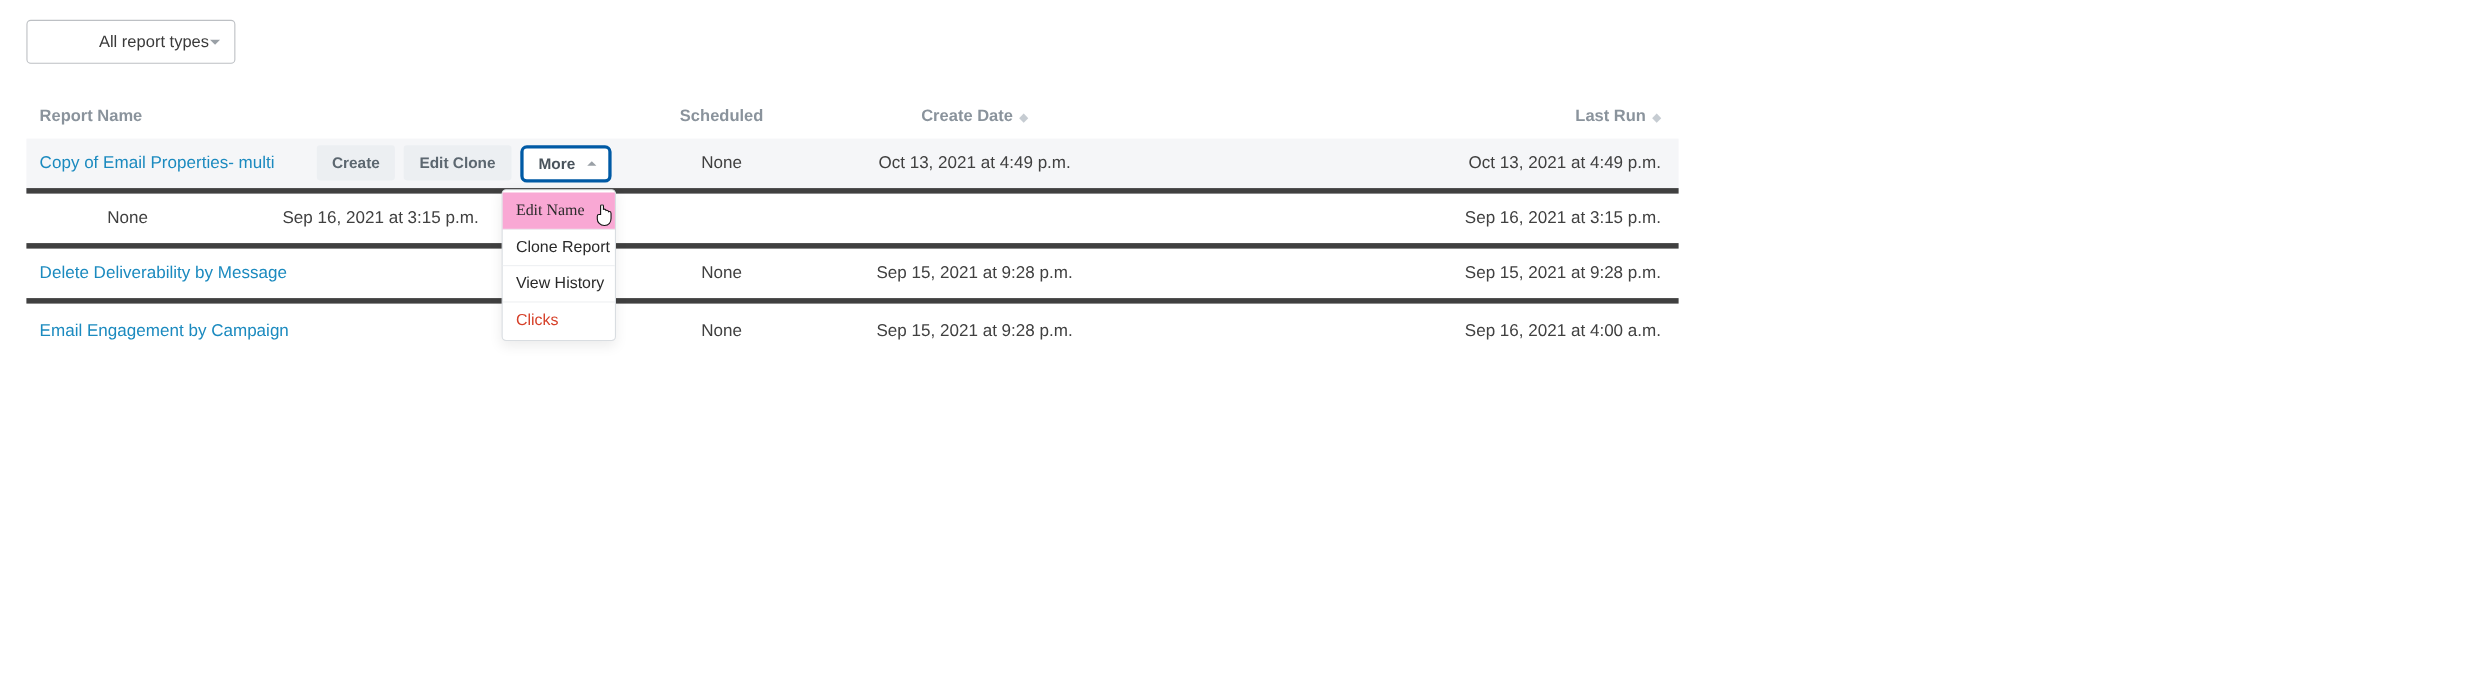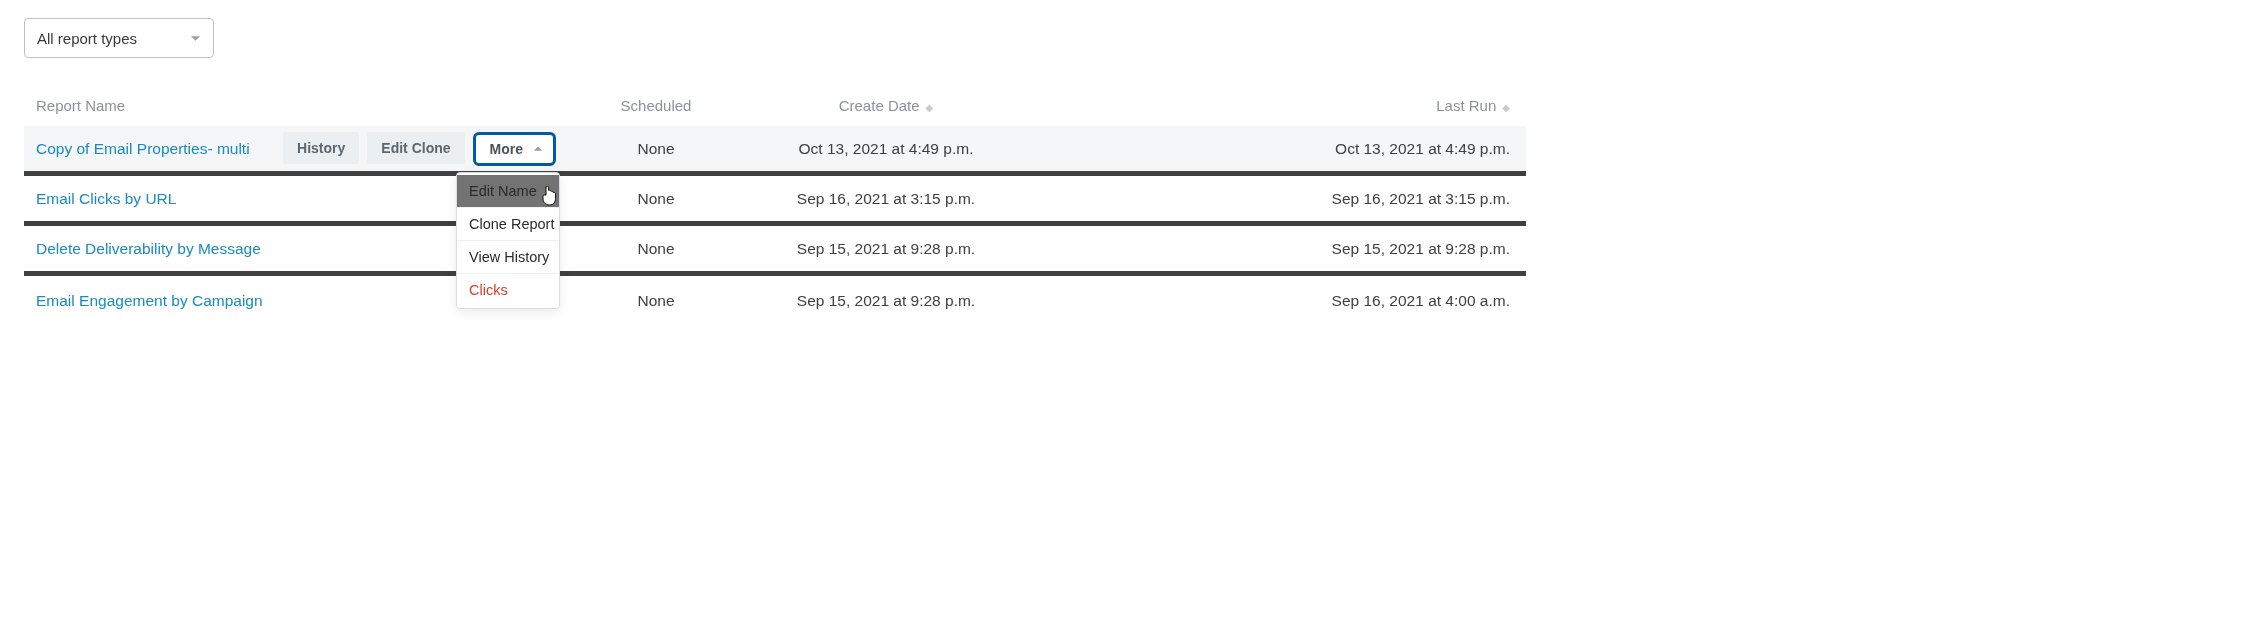--- a/index.html
+++ b/index.html
@@ -37,39 +37,39 @@
   }
   .search-box input::placeholder { color: #9aa0a6; }
   .search-box .icon { color: #7f8a94; display:flex; }
   .type-dropdown {
     width: 190px;
     height: 40px;
     border: 1px solid #bdc0c4;
     border-radius: 4px;
     display: flex;
     align-items: center;
-    justify-content: space-between;
+    justify-content: flex-end;
     padding: 0 12px;
     font-size: 15px;
     color: #3a3a3a;
     cursor: pointer;
   }
   .type-dropdown .icon { color: #9aa0a6; display:flex; }
 
   .table { width: 100%; }
   .thead, .row {
     display: flex;
     align-items: center;
     padding: 0 12px;
     border-bottom: 5px solid #404040;
   }
   .thead {
     height: 42px;
     color: #8a939c;
-    font-weight: 400;
+    font-weight: 700;
     font-size: 15px;
     border-bottom: none;
   }
   .col-name { flex: 0 0 540px; display:flex; align-items:center; }
   .col-scheduled { flex: 0 0 160px; text-align: center; }
   .col-created { flex: 0 0 300px; text-align: center; }
   .col-lastrun { flex: 1; text-align: right; padding-right: 4px; }
   .sort-diamond { margin-left: 6px; color: #c6ccd2; font-size: 10px; line-height: 1; }
 
   .row { height: 50px; font-size: 15.5px; }
@@ -122,21 +122,21 @@
   }
   .menu-item {
     font-size: 14.5px;
     padding: 8px 12px;
     cursor: pointer;
     color: #2a2a2a;
     border-bottom: 1px solid #eef0f2;
     white-space: nowrap;
   }
   .menu-item:last-child { border-bottom: 0; }
-  .menu-item.hover { background: #737373; }
+  .menu-item.hover { background: #f9a8d4; font-family: Liberation Serif, serif; }
   .menu-item.danger { color: #d64029; }
 
   .cursor {
     position: absolute;
     top: 54px;
     right: -2px;
     z-index: 30;
     pointer-events: none;
   }
 </style>
@@ -165,21 +165,21 @@
       </div>
       <div class="col-lastrun">
         <span>Last Run</span><span class="sort-diamond">◆</span>
       </div>
     </div>
 
     <div class="row highlight">
       <div class="col-name">
         <span class="report-link">Copy of Email Properties- multi</span>
         <div class="actions">
-          <button class="btn">History</button>
+          <button class="btn">Create</button>
           <button class="btn">Edit Clone</button>
           <button class="btn more">
             <span>More</span>
             <span class="icon">
               <svg width="10" height="10" viewBox="0 0 12 12">
                   <path d="M1 8 L6 3 L11 8 Z" fill="currentColor"></path>
                 </svg>
             </span>
           </button>
 
@@ -196,23 +196,20 @@
               </svg>
           </span>
         </div>
       </div>
       <div class="col-scheduled row-val">None</div>
       <div class="col-created row-val">Oct 13, 2021 at 4:49 p.m.</div>
       <div class="col-lastrun row-val">Oct 13, 2021 at 4:49 p.m.</div>
     </div>
 
     <div class="row">
-      <div class="col-name">
-          <span class="report-link">Email Clicks by URL</span>
-        </div>
       <div class="col-scheduled row-val">None</div>
       <div class="col-created row-val">Sep 16, 2021 at 3:15 p.m.</div>
       <div class="col-lastrun row-val">Sep 16, 2021 at 3:15 p.m.</div>
     </div>
 
     <div class="row">
       <div class="col-name">
           <span class="report-link">Delete Deliverability by Message</span>
         </div>
       <div class="col-scheduled row-val">None</div>

